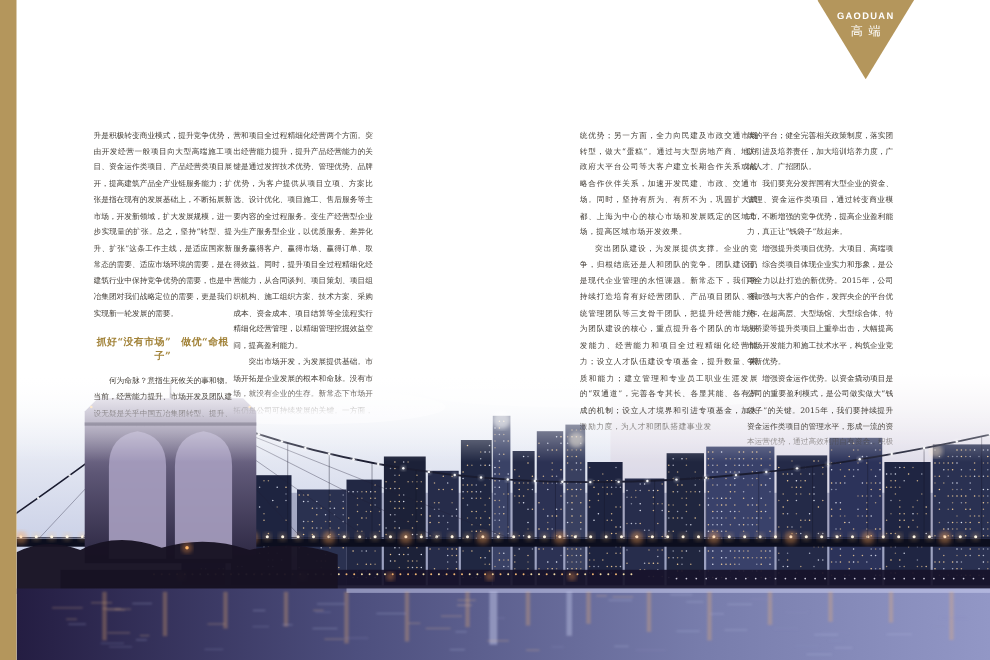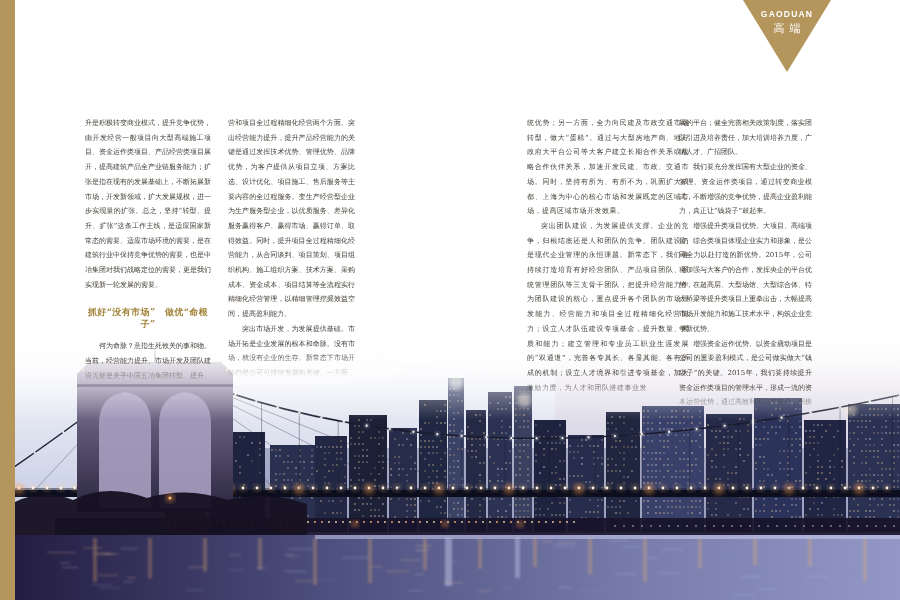--- a/index.html
+++ b/index.html
@@ -28,21 +28,21 @@
     z-index:10;
     margin-top:28px;
   }
   .col p{margin:0;}
   .col p.indent{text-indent:2em;}
   .col h3{
     margin:14px 0 9px;text-align:center;font-size:9px;font-weight:700;
     letter-spacing:.4px;line-height:12px;
   }
   #col1{left:85px;width:126px;height:272px;}
-  #col2{left:228px;width:127px;height:262px;font-family:Liberation Serif, serif;}
+  #col2{left:212px;width:127px;height:262px;font-family:Liberation Serif, serif;}
   #col3{left:527px;width:162px;height:290px;letter-spacing:.5px;}
   #col4{left:679px;width:133px;height:300px;}
   
   .photo{position:absolute;left:15px;top:340px;width:885px;height:260px;z-index:5;}
   .photo svg{display:block;}
 </style>
 </head>
 <body>
 
 <div class="spread">

